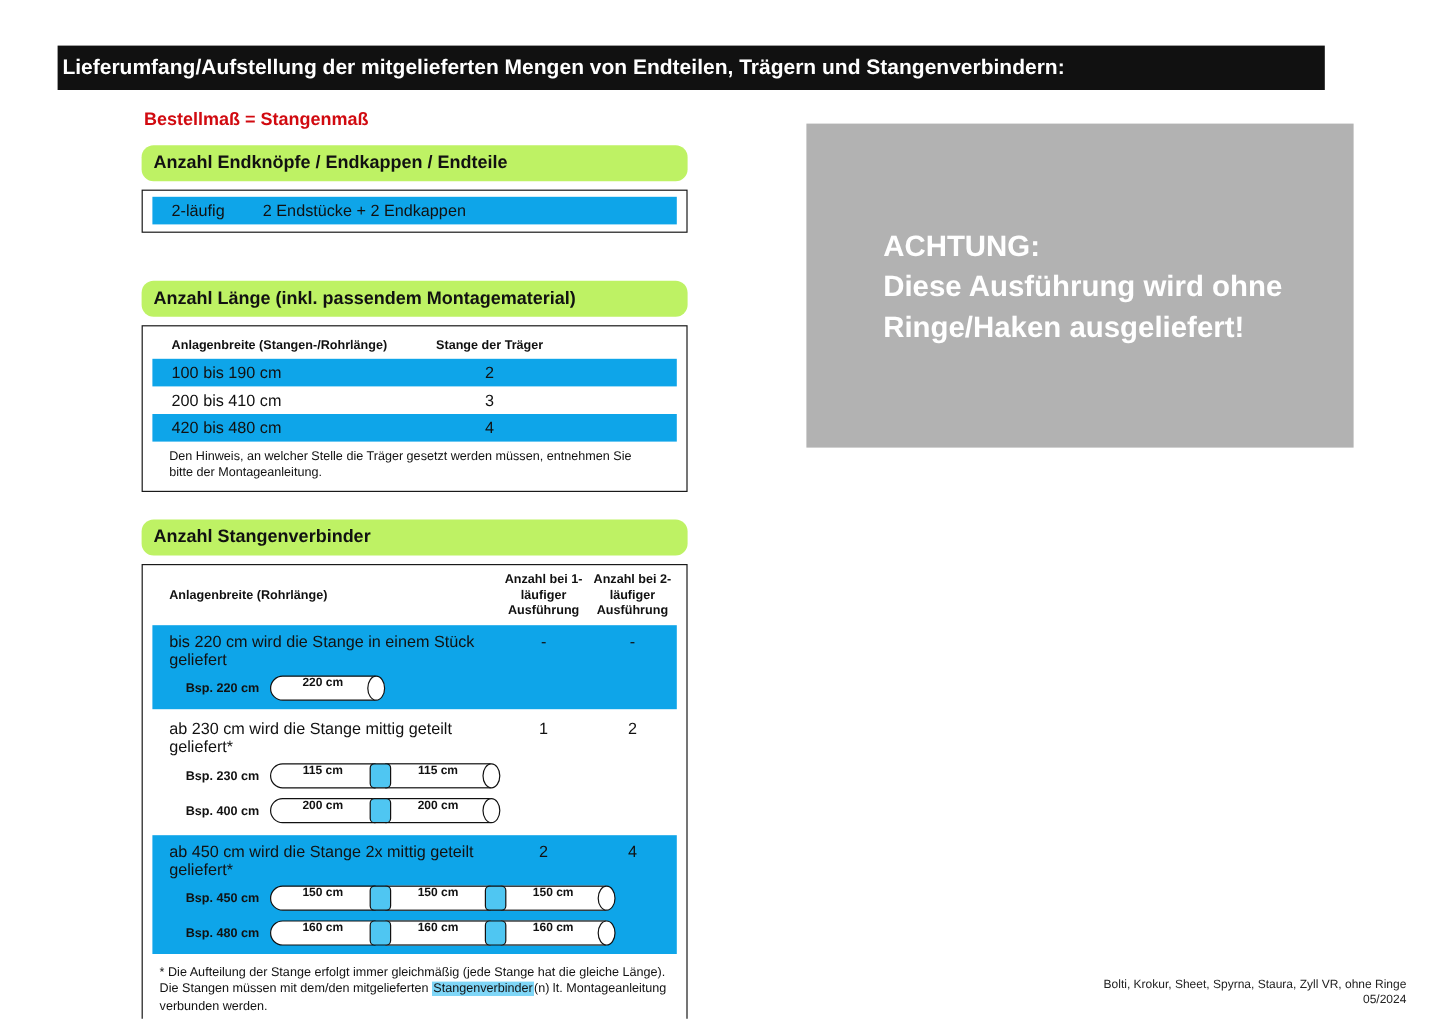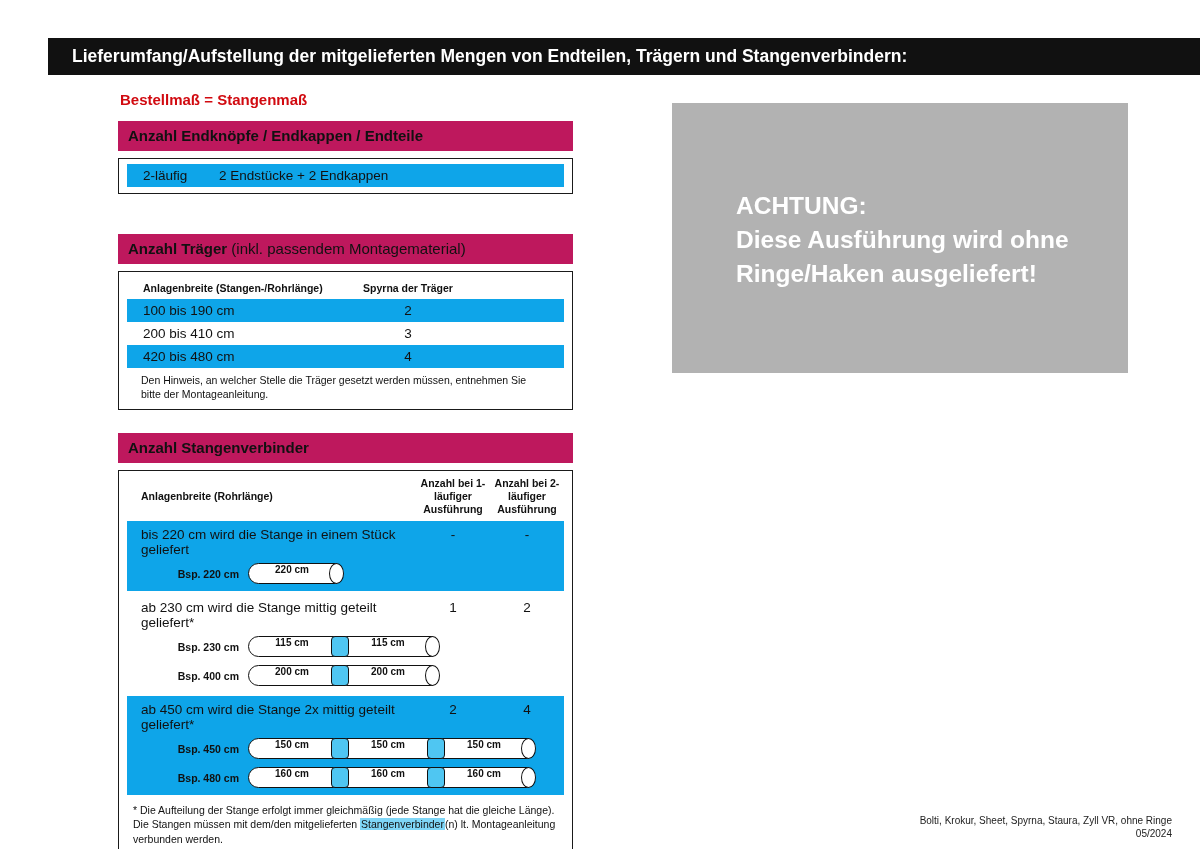--- a/index.html
+++ b/index.html
@@ -8,40 +8,40 @@
     position: relative;
     background: #ffffff;
     font-family: "Liberation Sans", sans-serif;
     color: #111;
     overflow: hidden;
   }
 
   
   .topbar {
     position: absolute; left: 48px; top: 38px;
-    width: 1152px; height: 37px;
+    width: 1056px; height: 37px;
     background: #111111; color: #fff;
     font-size: 17.5px; font-weight: 700;
-    line-height: 37px; padding-left: 24px;
+    line-height: 37px; padding-left: 4px;
     white-space: nowrap; overflow: hidden;
   }
 
   .subtitle {
     position: absolute; left: 120px; top: 91px;
     color: #d10a10; font-size: 15px; font-weight: 700;
   }
 
   .leftcol { position: absolute; left: 118px; top: 121px; width: 455px; }
 
   .sec-header {
-    height: 30px; background: #be185d;
-    line-height: 30px; padding-left: 10px; font-size: 15px;
+    height: 30px; background: #bef264;
+    line-height: 30px; padding-left: 10px; font-size: 15px; border-radius: 10px;
   }
   .sh-bold { font-weight: 700; }
-  .sh-normal { font-weight: 400; }
+  .sh-normal { font-weight: 700; }
   .mt40 { margin-top: 40px; }
   .mt23 { margin-top: 23px; }
 
   .box { border: 1px solid #1a1a1a; margin-top: 7px; background: #fff; }
   .box1, .box2 { padding: 5px 0 6px; }
   .box3 { padding: 0 0 4px; }
 
   .alt { background: #0ea5e9; }
 
   
@@ -66,21 +66,21 @@
   .t3head { height: 50px; align-items: center; font-size: 10.5px; font-weight: 700; }
   .h1 { padding-left: 14px; }
   .h2 { text-align: center; line-height: 1.25; }
 
   .group { margin: 0 8px; padding: 6px 0 5px; }
   .group + .group { margin-top: 3px; }
   .desc-row { display: grid; grid-template-columns: 1fr 74px 74px; }
   .desc { padding-left: 14px; font-size: 13.5px; }
   .cnt { text-align: center; font-size: 13.5px; }
 
-  .rodrow { display: flex; align-items: center; height: 25px; margin-top: 4px; margin-left: 23px; }
+  .rodrow { display: flex; align-items: center; height: 25px; margin-top: 4px; }
   .rodlabel { width: 98px; text-align: right; padding-right: 9px; font-size: 10.5px; font-weight: 700; }
   .rod { display: flex; align-items: center; position: relative; }
   .seg {
     width: 88px; height: 21px; border: 1.5px solid #111; background: #fff;
     display: flex; align-items: flex-start; justify-content: center;
     font-size: 10px; font-weight: 700; position: relative; z-index: 1;
   }
   .seg.first { border-radius: 10.5px 0 0 10.5px; }
   .joint {
     width: 18px; height: 21px; background: #4fc6f2;
@@ -123,26 +123,26 @@
     <span class="sh-bold">Anzahl Endknöpfe / Endkappen / Endteile</span>
   </div>
   <div class="box box1">
     <div class="t1row alt">
       <span>2-läufig</span>
       <span>2 Endstücke + 2 Endkappen</span>
     </div>
   </div>
 
   <div class="sec-header mt40">
-    <span class="sh-bold">Anzahl Träger</span><span class="sh-normal"> (inkl. passendem Montagematerial)</span>
+    <span class="sh-bold">Anzahl Länge</span><span class="sh-normal"> (inkl. passendem Montagematerial)</span>
   </div>
   <div class="box box2">
     <div class="t2row t2head">
       <span class="pad">Anlagenbreite (Stangen-/Rohrlänge)</span>
-      <span class="center">Spyrna der Träger</span>
+      <span class="center">Stange der Träger</span>
       <span></span>
     </div>
     <div class="t2row alt">
       <span class="pad">100 bis 190 cm</span>
       <span class="center">2</span>
       <span></span>
     </div>
     <div class="t2row">
       <span class="pad">200 bis 410 cm</span>
       <span class="center">3</span>

